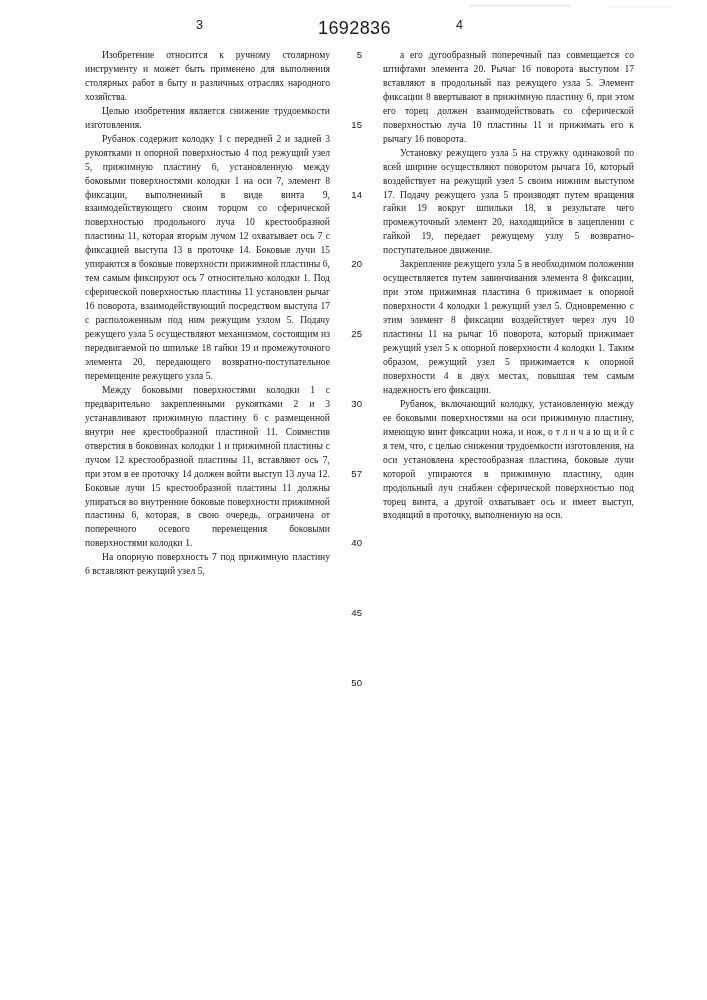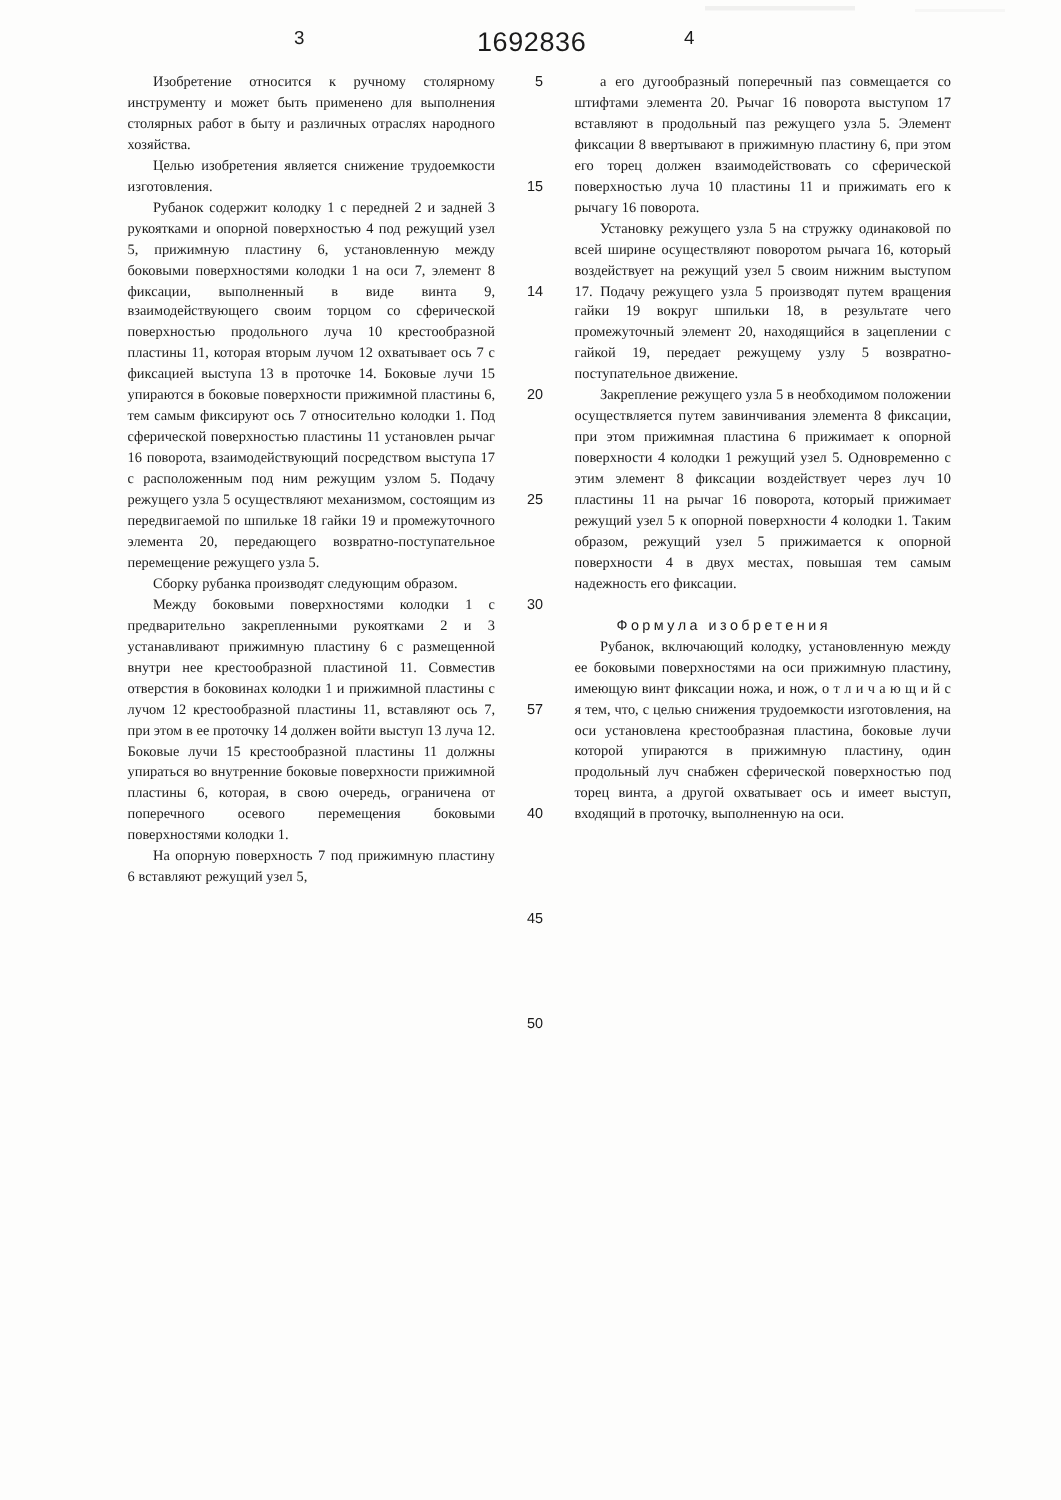--- a/index.html
+++ b/index.html
@@ -109,21 +109,20 @@
   <div class="header">
     <span class="pg-left">3</span>
     <span class="pat-no">1692836</span>
     <span class="pg-right">4</span>
   </div>
 
   <div class="col col-left">
     <p class="para">Изобретение относится к ручному столярному инструменту и может быть применено для выполнения столярных работ в быту и различных отраслях народного хозяйства.</p>
     <p class="para">Целью изобретения является снижение трудоемкости изготовления.</p>
     <p class="para">Рубанок содержит колодку 1 с передней 2 и задней 3 рукоятками и опорной поверхностью 4 под режущий узел 5, прижимную пластину 6, установленную между боковыми поверхностями колодки 1 на оси 7, элемент 8 фиксации, выполненный в виде винта 9, взаимодействующего своим торцом со сферической поверхностью продольного луча 10 крестообразной пластины 11, которая вторым лучом 12 охватывает ось 7 с фиксацией выступа 13 в проточке 14. Боковые лучи 15 упираются в боковые поверхности прижимной пластины 6, тем самым фиксируют ось 7 относительно колодки 1. Под сферической поверхностью пластины 11 установлен рычаг 16 поворота, взаимодействующий посредством выступа 17 с расположенным под ним режущим узлом 5. Подачу режущего узла 5 осуществляют механизмом, состоящим из передвигаемой по шпильке 18 гайки 19 и промежуточного элемента 20, передающего возвратно-поступательное перемещение режущего узла 5.</p>
-    <p class="para">Сборку рубанка производят следующим образом.</p>
     <p class="para">Между боковыми поверхностями колодки 1 с предварительно закрепленными рукоятками 2 и 3 устанавливают прижимную пластину 6 с размещенной внутри нее крестообразной пластиной 11. Совместив отверстия в боковинах колодки 1 и прижимной пластины с лучом 12 крестообразной пластины 11, вставляют ось 7, при этом в ее проточку 14 должен войти выступ 13 луча 12. Боковые лучи 15 крестообразной пластины 11 должны упираться во внутренние боковые поверхности прижимной пластины 6, которая, в свою очередь, ограничена от поперечного осевого перемещения боковыми поверхностями колодки 1.</p>
     <p class="para">На опорную поверхность 7 под прижимную пластину 6 вставляют режущий узел 5,</p>
   </div>
 
   <div class="linenums">
     <div>
         <span>5</span>
       </div>
     <div>
         <span>15</span>
@@ -151,19 +150,18 @@
       </div>
     <div>
         <span>50</span>
       </div>
   </div>
 
   <div class="col col-right">
     <p class="para">а его дугообразный поперечный паз совмещается со штифтами элемента 20. Рычаг 16 поворота выступом 17 вставляют в продольный паз режущего узла 5. Элемент фиксации 8 ввертывают в прижимную пластину 6, при этом его торец должен взаимодействовать со сферической поверхностью луча 10 пластины 11 и прижимать его к рычагу 16 поворота.</p>
     <p class="para">Установку режущего узла 5 на стружку одинаковой по всей ширине осуществляют поворотом рычага 16, который воздействует на режущий узел 5 своим нижним выступом 17. Подачу режущего узла 5 производят путем вращения гайки 19 вокруг шпильки 18, в результате чего промежуточный элемент 20, находящийся в зацеплении с гайкой 19, передает режущему узлу 5 возвратно-поступательное движение.</p>
     <p class="para">Закрепление режущего узла 5 в необходимом положении осуществляется путем завинчивания элемента 8 фиксации, при этом прижимная пластина 6 прижимает к опорной поверхности 4 колодки 1 режущий узел 5. Одновременно с этим элемент 8 фиксации воздействует через луч 10 пластины 11 на рычаг 16 поворота, который прижимает режущий узел 5 к опорной поверхности 4 колодки 1. Таким образом, режущий узел 5 прижимается к опорной поверхности 4 в двух местах, повышая тем самым надежность его фиксации.</p>
-    <p class="claim-head">Формула изобретения</p>
     <p class="para"><span>Рубанок, включающий колодку, установленную между ее боковыми поверхностями на оси прижимную пластину, имеющую винт фиксации ножа, и нож, о т л и ч а ю щ и й с я</span><span> тем, что, с целью снижения трудоемкости изготовления, на оси установлена крестообразная пластина, боковые лучи которой упираются в прижимную пластину, один продольный луч снабжен сферической поверхностью под торец винта, а другой охватывает ось и имеет выступ, входящий в проточку, выполненную на оси.</span></p>
   </div>
 
   <div class="edge-smudge" style="left:470px;  top:4px;  width:100px; height:3px;"></div>
   <div class="edge-smudge" style="left:610px;  top:6px;  width:60px;  height:2px; opacity:.5;"></div>
 </div>
 
 </body></html>

